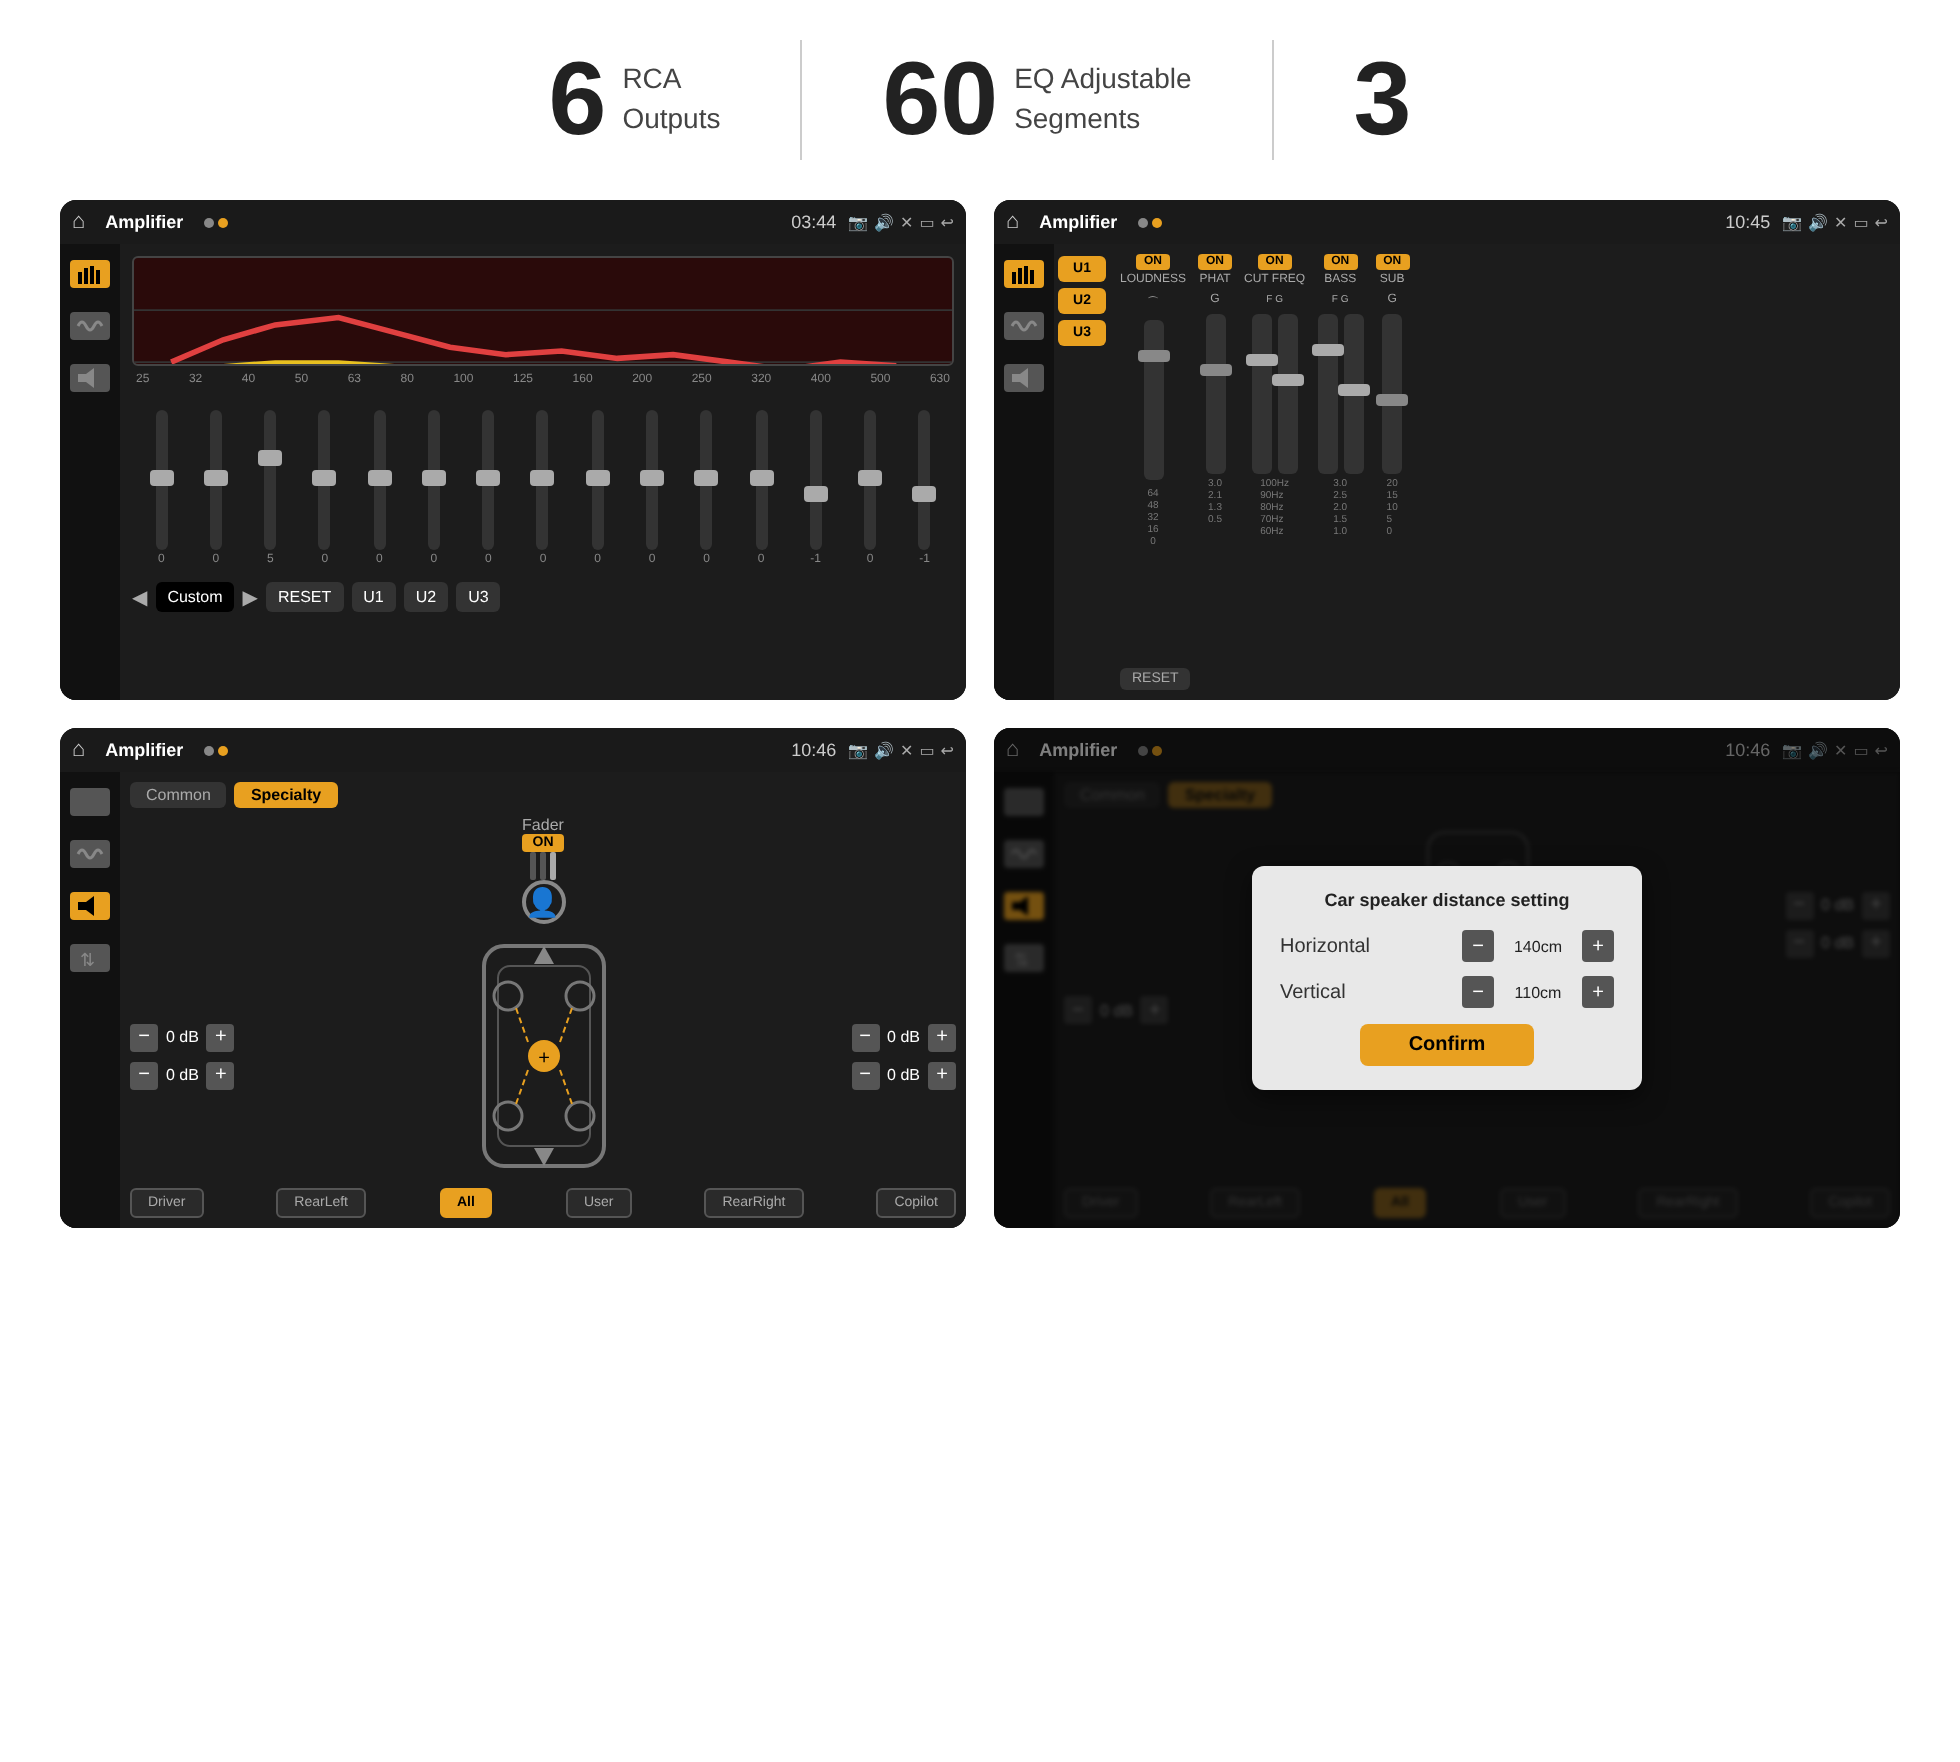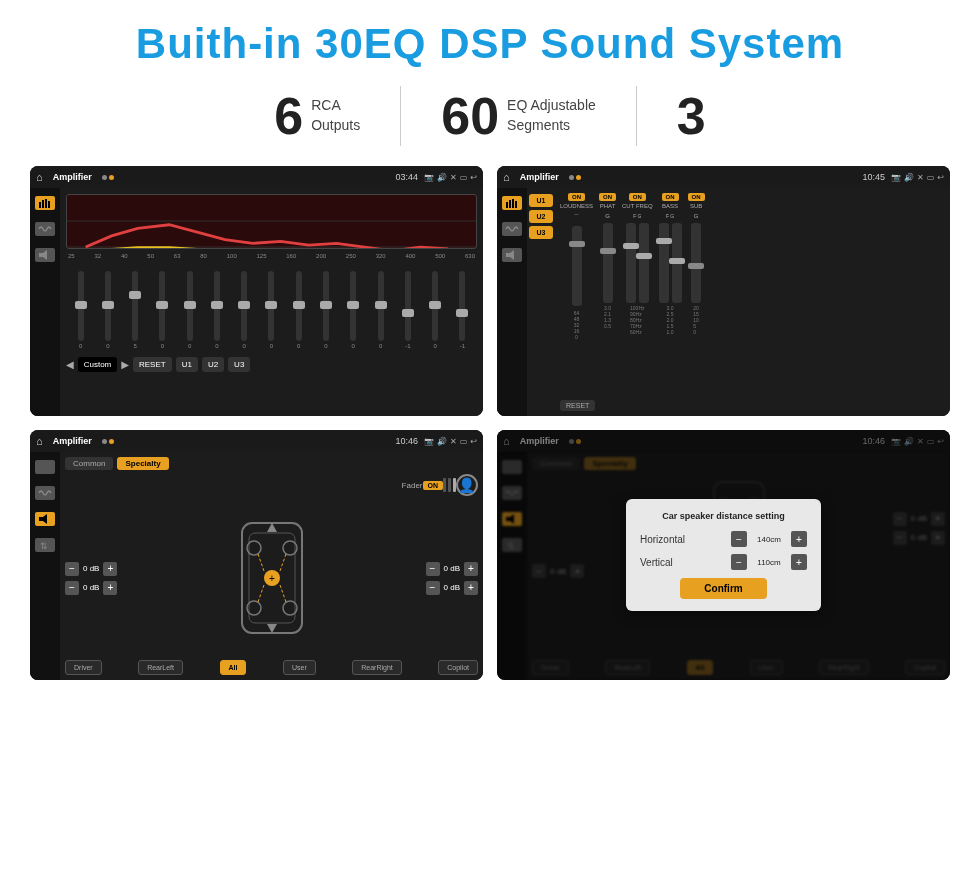--- a/index.html
+++ b/index.html
@@ -282,23 +282,24 @@
       color: #aaa;
       font-size: 8px;
       padding: 2px 8px;
       border-radius: 3px;
       cursor: pointer;
     }
     .fader-tab.active { background: #e8a020; color: #000; font-weight: bold; }
     .fader-top-row {
       display: flex;
       align-items: center;
-      justify-content: flex-end;
+      justify-content: space-between;
       font-size: 8px;
       color: #aaa;
+      flex-direction: column;
     }
     .fader-on {
       background: #e8a020;
       color: #000;
       font-size: 7px;
       padding: 1px 5px;
       border-radius: 2px;
       font-weight: bold;
     }
     .fader-diagram-area {
@@ -424,21 +425,20 @@
       cursor: pointer;
       display: block;
       margin: 8px auto 0;
     }
   </style>
 </head>
 <body>
 
 <div class="page-container">
 
-  <h1 class="main-title">Buith-in 30EQ DSP Sound System</h1>
 
   <div class="stats-row">
     <div class="stat-item">
       <span class="stat-number">6</span>
       <span class="stat-label">
         <span>RCA</span><br>
         <span>Outputs</span>
       </span>
     </div>
     <div class="stat-divider"></div>

